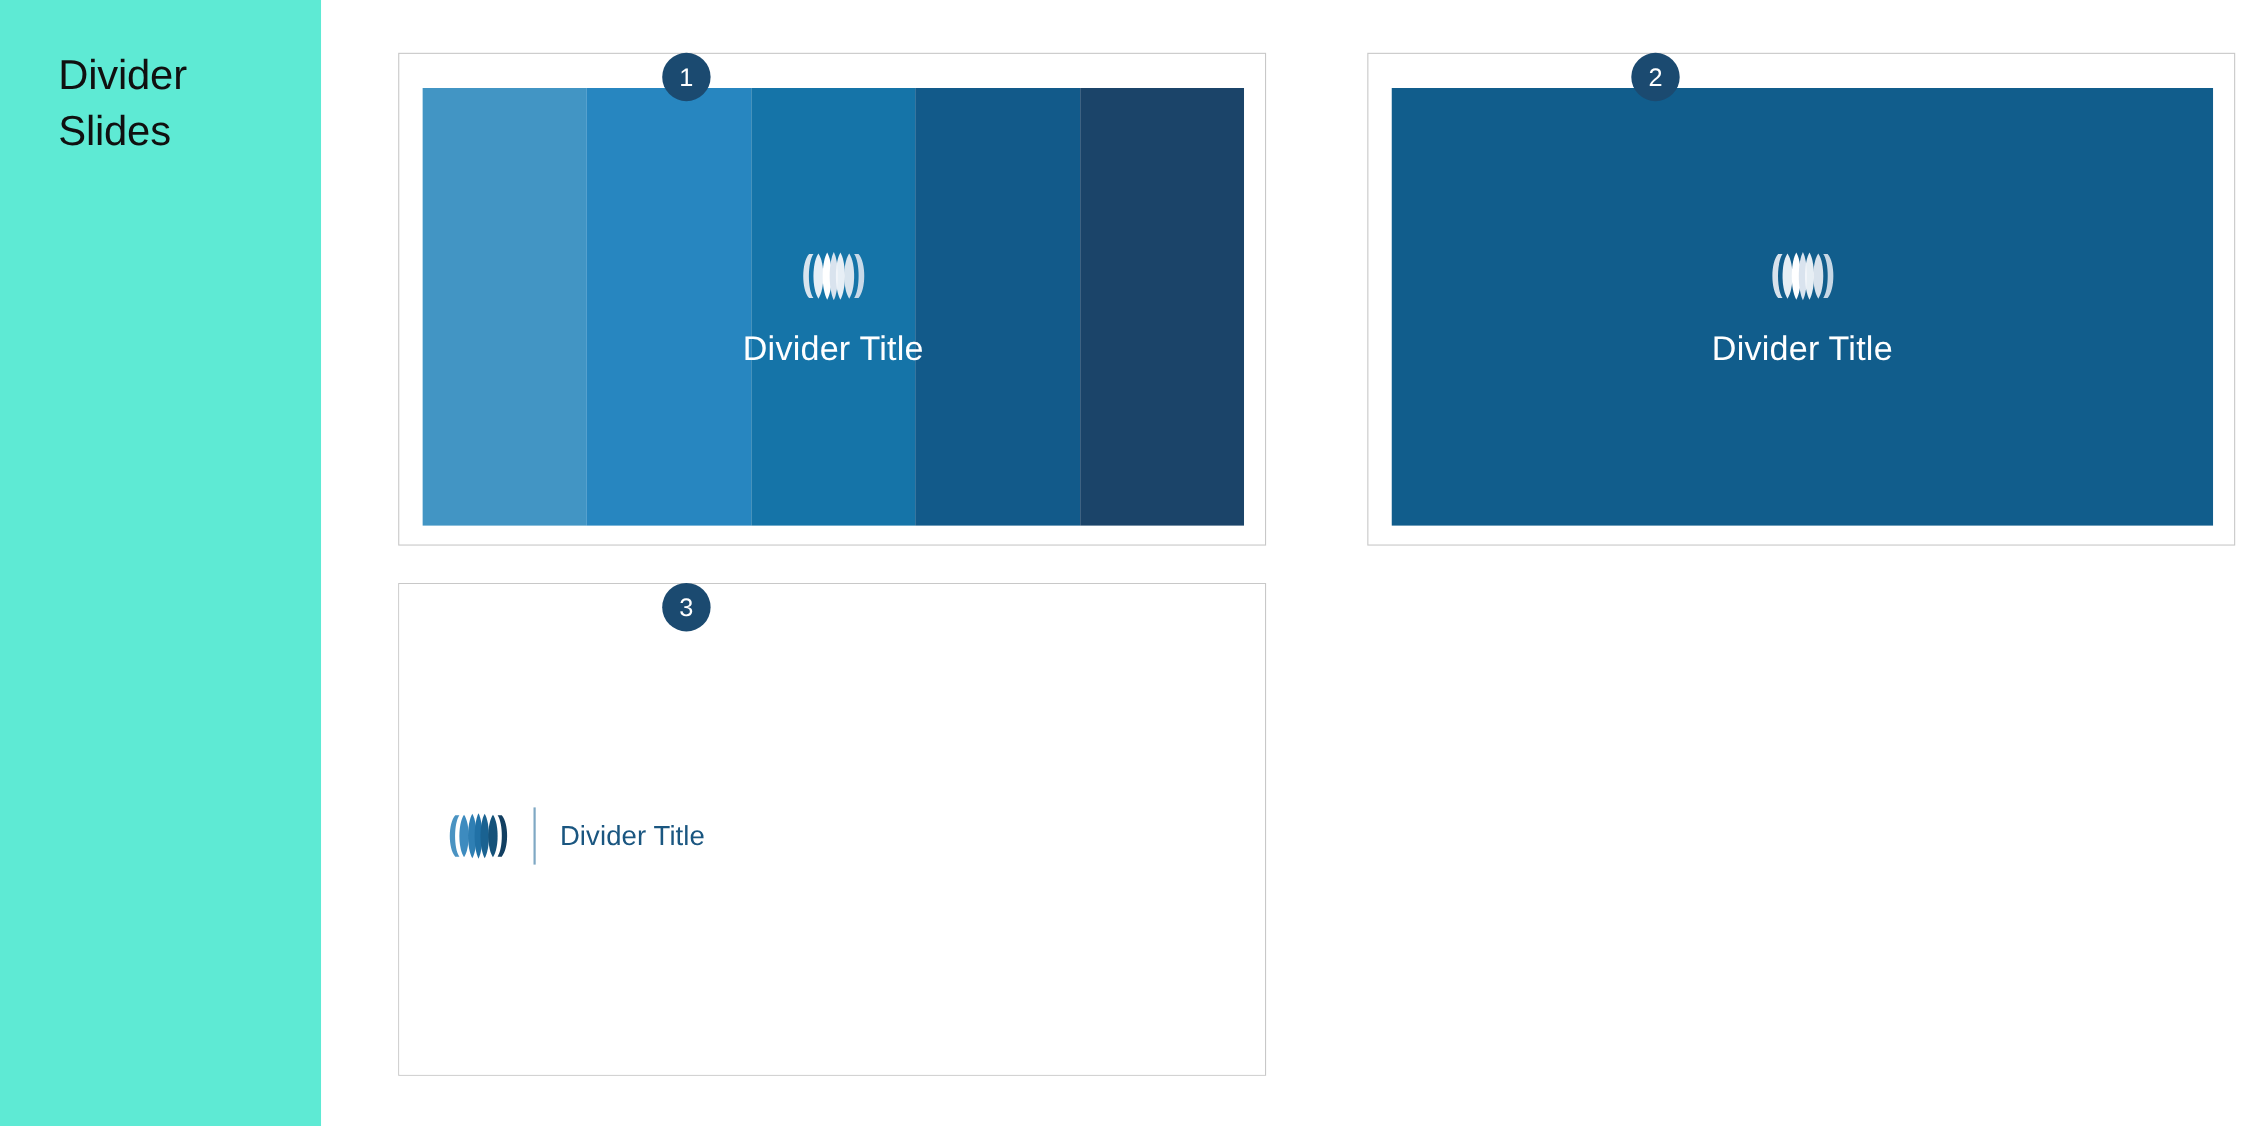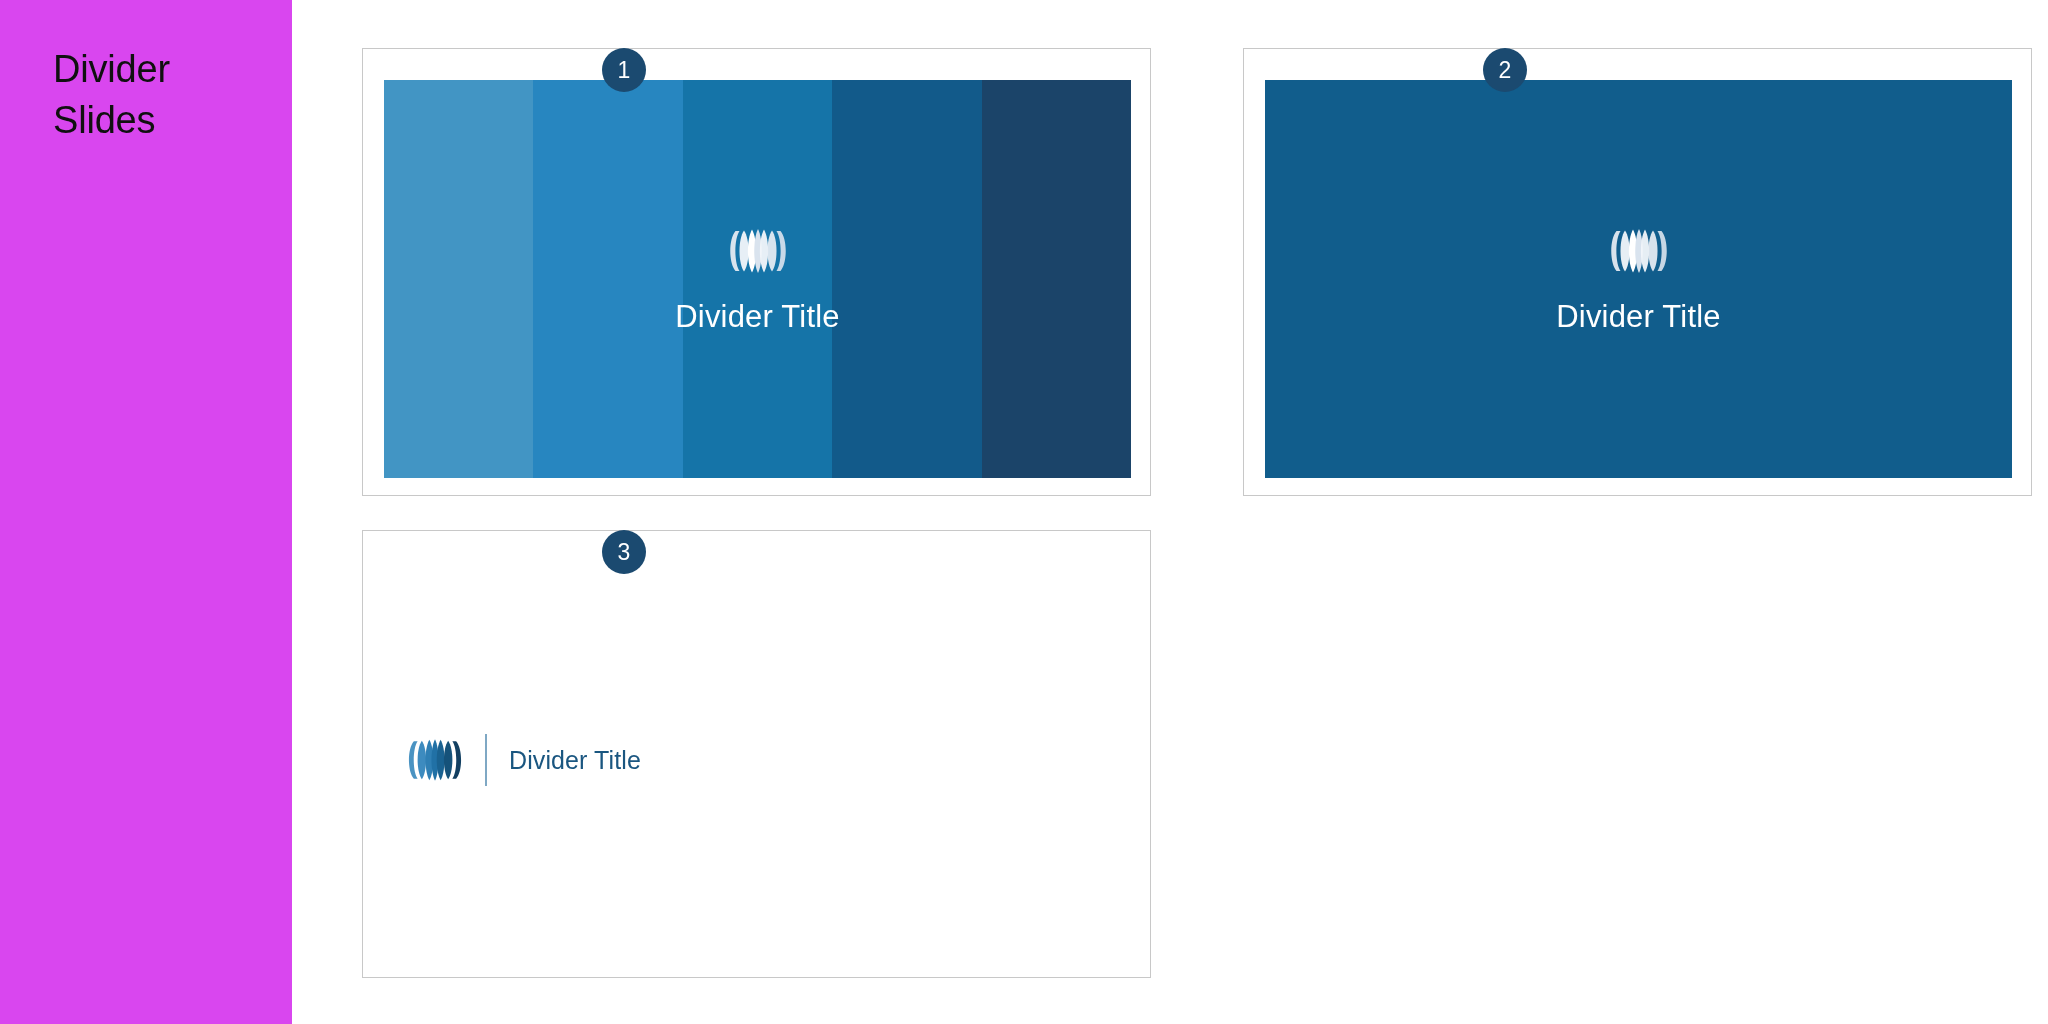--- a/index.html
+++ b/index.html
@@ -13,21 +13,21 @@
     position:relative;
     width:2048px; height:1024px;
     background:#ffffff;
   }
 
   
   .sidebar {
     position:absolute;
     left:0; top:0;
     width:292px; height:1024px;
-    background:#d946ef;
+    background:#5eead4;
   }
   .sidebar-title {
     position:absolute;
     left:53px; top:44px;
     width:215px;
     font-size:38px;
     line-height:51px;
     font-weight:400;
     color:#101010;
     letter-spacing:-0.2px;

